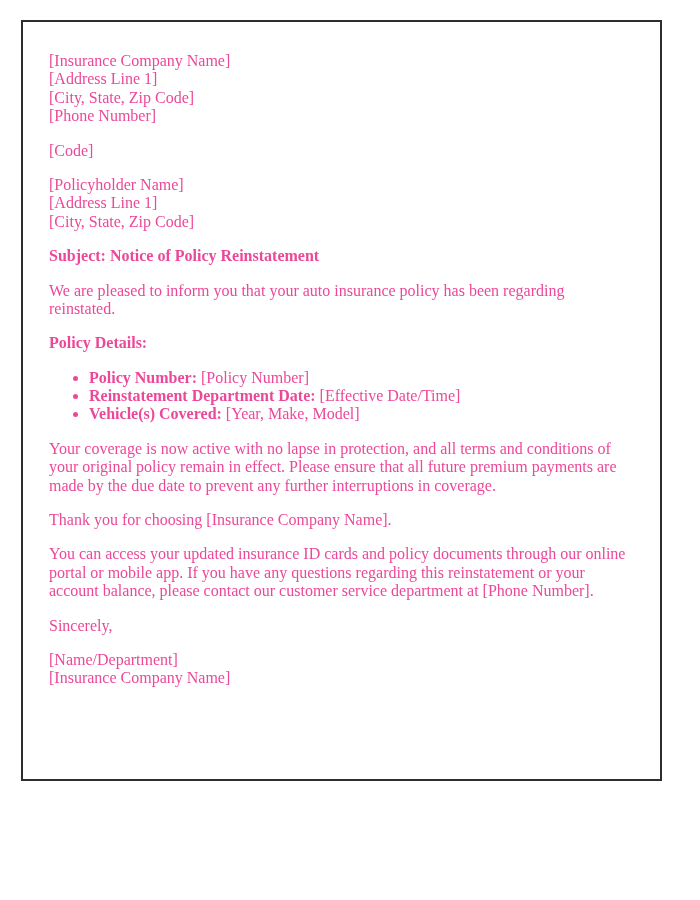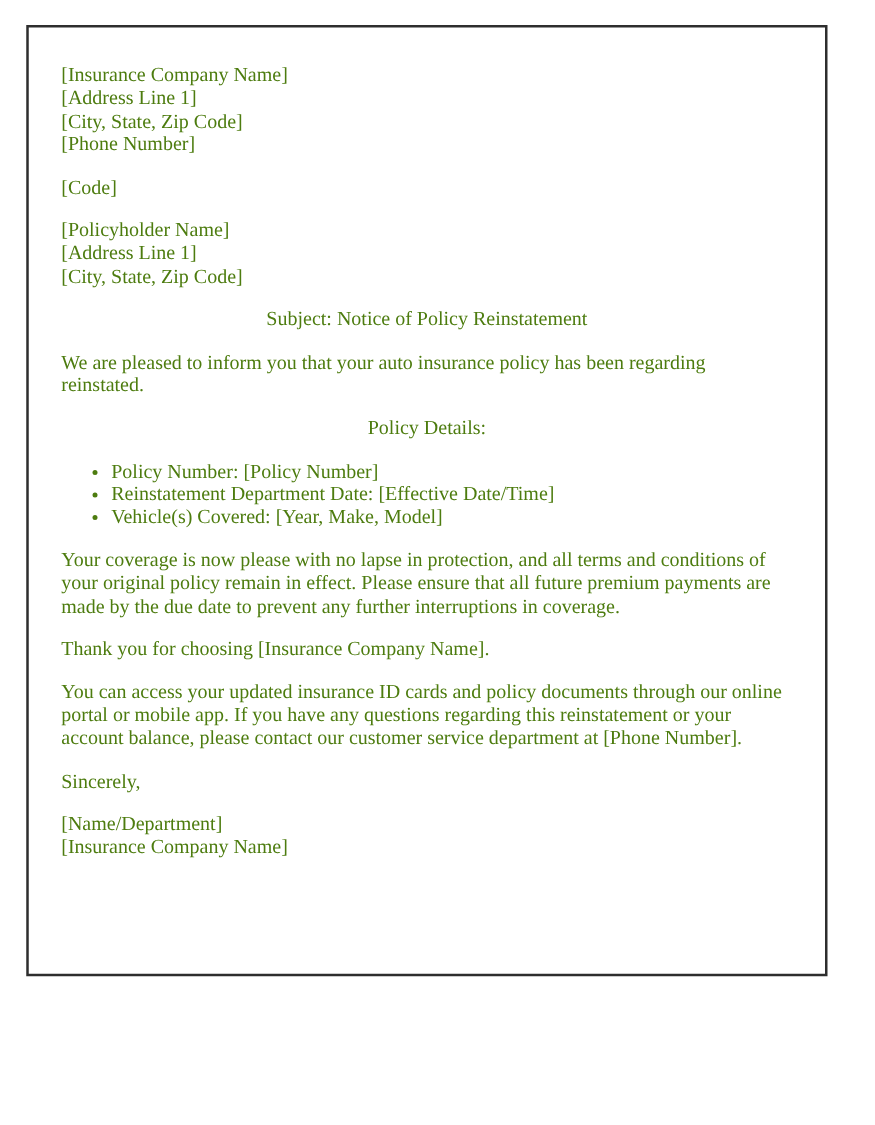--- a/index.html
+++ b/index.html
@@ -11,40 +11,39 @@
     overflow: hidden;
   }
   .canvas {
     position: relative;
     width: 700px;
     height: 900px;
     background: #ffffff;
     font-family: "Liberation Serif", "DejaVu Serif", serif;
     font-size: 16px;
     line-height: 1.15;
-    color: #4d7c0f;
+    color: #ec4899;
   }
   .page {
     position: absolute;
     left: 21px;
     top: 20px;
     width: 641px;
     height: 761px;
     box-sizing: border-box;
     border: 2px solid #2e2e2e;
     padding: 14px 26px 0 26px;
     background: #ffffff;
     overflow: hidden;
   }
   .page p {
     margin: 16px 0;
   }
   .bold {
-    font-weight: normal;
-    text-align: center;
+    font-weight: bold;
   }
   ul.details-list {
     margin: 11px 0;
     padding-left: 40px;
     list-style-type: disc;
   }
   ul.details-list li {
     margin: 0;
   }
 </style>
@@ -71,21 +70,21 @@
     <p>We are pleased to inform you that your auto insurance policy has been regarding reinstated.</p>
 
     <p class="bold">Policy Details:</p>
 
     <ul class="details-list">
       <li><span class="bold">Policy Number:</span> <span>[Policy Number]</span></li>
       <li><span class="bold">Reinstatement Department Date:</span> <span>[Effective Date/Time]</span></li>
       <li><span class="bold">Vehicle(s) Covered:</span> <span>[Year, Make, Model]</span></li>
     </ul>
 
-    <p>Your coverage is now please with no lapse in protection, and all terms and conditions of your original policy remain in effect. Please ensure that all future premium payments are made by the due date to prevent any further interruptions in coverage.</p>
+    <p>Your coverage is now active with no lapse in protection, and all terms and conditions of your original policy remain in effect. Please ensure that all future premium payments are made by the due date to prevent any further interruptions in coverage.</p>
 
     <p>Thank you for choosing [Insurance Company Name].</p>
 
     <p>You can access your updated insurance ID cards and policy documents through our online portal or mobile app. If you have any questions regarding this reinstatement or your account balance, please contact our customer service department at [Phone Number].</p>
 
     <p>Sincerely,</p>
 
     <p><span>[Name/Department]</span><br>
       <span>[Insurance Company Name]</span></p>
 

